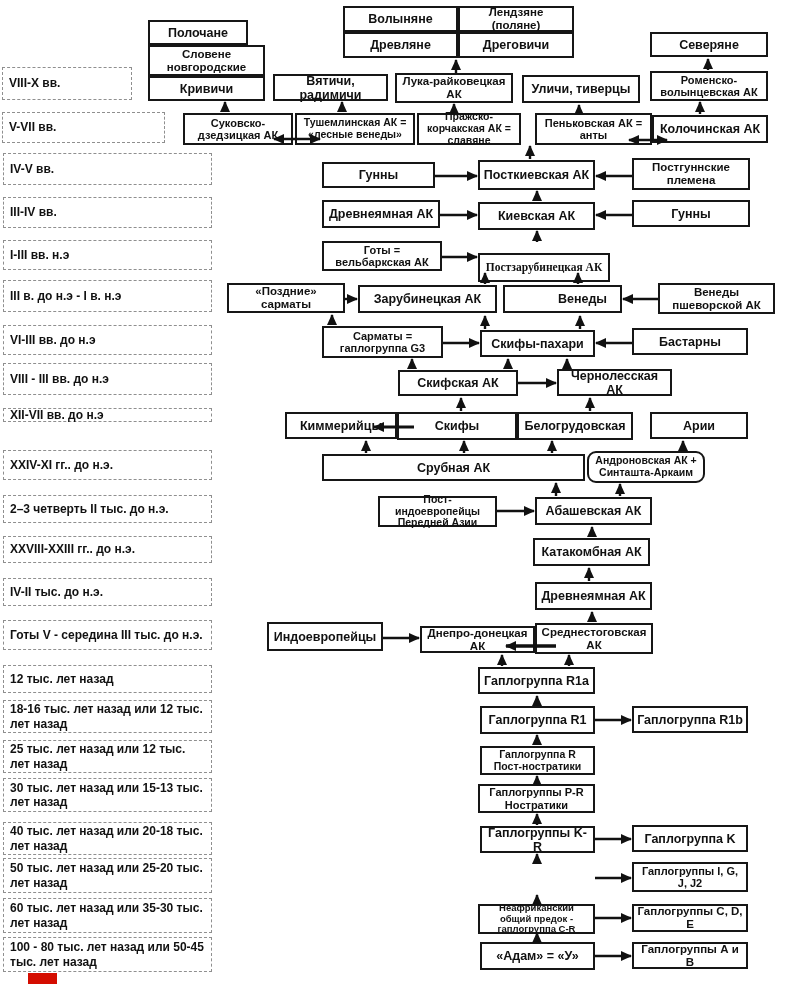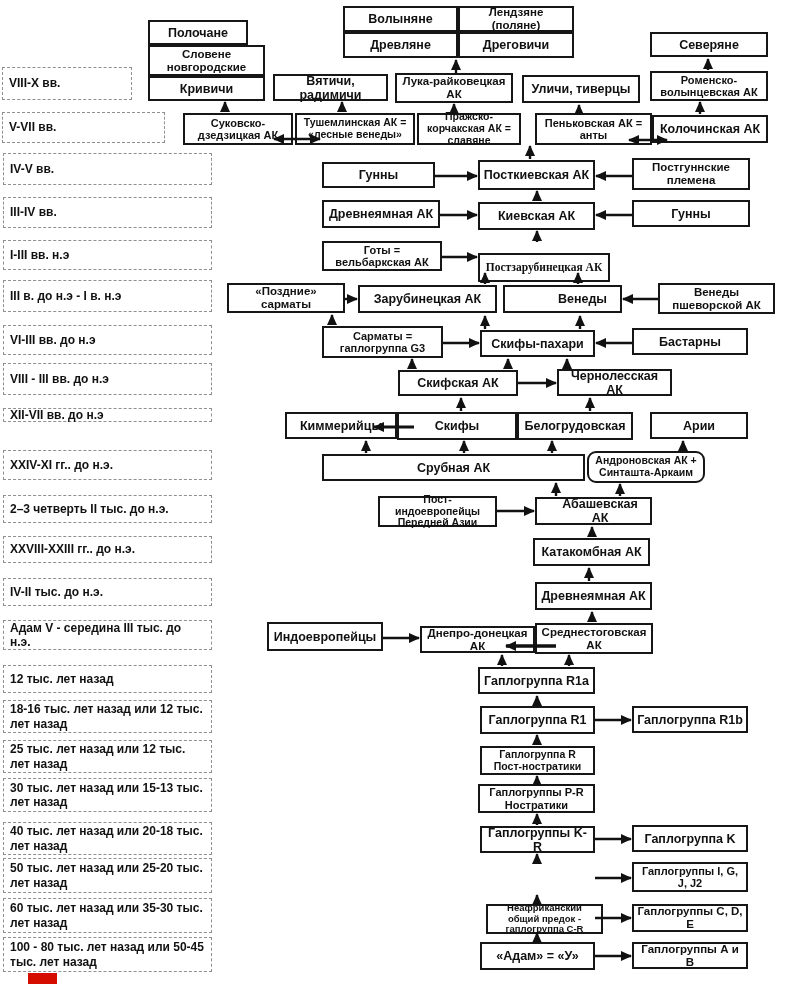--- a/index.html
+++ b/index.html
@@ -32,21 +32,21 @@
     <div class="tbox" style="left: 3px; top: 197px; width: 209px; height: 31px;">III-IV вв.</div>
     <div class="tbox" style="left: 3px; top: 240px; width: 209px; height: 30px;">I-III вв. н.э</div>
     <div class="tbox" style="left: 3px; top: 280px; width: 209px; height: 32px;">III в. до н.э - I в. н.э</div>
     <div class="tbox" style="left: 3px; top: 325px; width: 209px; height: 30px;">VI-III вв. до н.э</div>
     <div class="tbox" style="left: 3px; top: 351px; width: 209px; height: 32px; margin-top: 12px;">VIII - III вв. до н.э</div>
     <div class="tbox" style="left: 3px; top: 408px; width: 209px; height: 14px;">XII-VII вв. до н.э</div>
     <div class="tbox" style="left: 3px; top: 450px; width: 209px; height: 30px;">XXIV-XI гг.. до н.э.</div>
     <div class="tbox" style="left: 3px; top: 495px; width: 209px; height: 28px;">2–3 четверть II тыс. до н.э.</div>
     <div class="tbox" style="left: 3px; top: 536px; width: 209px; height: 27px;">XXVIII-XXIII гг.. до н.э.</div>
     <div class="tbox" style="left: 3px; top: 578px; width: 209px; height: 28px;">IV-II тыс. до н.э.</div>
-    <div class="tbox" style="left: 3px; top: 620px; width: 209px; height: 30px;">Адам V - середина III тыс. до н.э.</div>
+    <div class="tbox" style="left: 3px; top: 620px; width: 209px; height: 30px;">Готы V - середина III тыс. до н.э.</div>
     <div class="tbox" style="left: 3px; top: 665px; width: 209px; height: 28px;">12 тыс. лет назад</div>
     <div class="tbox" style="left: 3px; top: 700px; width: 209px; height: 33px;">18-16 тыс. лет назад или 12 тыс. лет назад</div>
     <div class="tbox" style="left: 3px; top: 740px; width: 209px; height: 33px;">25 тыс. лет назад или 12 тыс. лет назад</div>
     <div class="tbox" style="left: 3px; top: 778px; width: 209px; height: 34px;">30 тыс. лет назад или 15-13 тыс. лет назад</div>
     <div class="tbox" style="left: 3px; top: 822px; width: 209px; height: 33px;">40 тыс. лет назад или 20-18 тыс. лет назад</div>
     <div class="tbox" style="left: 3px; top: 858px; width: 209px; height: 35px;">50 тыс. лет назад или 25-20 тыс. лет назад</div>
     <div class="tbox" style="left: 3px; top: 898px; width: 209px; height: 35px;">60 тыс. лет назад или 35-30 тыс. лет назад</div>
     <div class="tbox" style="left: 3px; top: 937px; width: 209px; height: 35px;">100 - 80 тыс. лет назад или 50-45 тыс. лет назад</div>
     <div class="node " style="left: 148px; top: 20px; width: 100px; height: 25px; text-align: center;">Полочане</div>
     <div class="node f115" style="left: 148px; top: 45px; width: 117px; height: 31px;">Словене новгородские</div>
@@ -82,35 +82,35 @@
     <div class="node " style="left: 632px; top: 328px; width: 116px; height: 27px;">Бастарны</div>
     <div class="node " style="left: 398px; top: 370px; width: 120px; height: 26px;">Скифская АК</div>
     <div class="node " style="left: 557px; top: 369px; width: 115px; height: 27px;">Чернолесская АК</div>
     <div class="node " style="left: 285px; top: 412px; width: 112px; height: 27px;">Киммерийцы</div>
     <div class="node " style="left: 397px; top: 412px; width: 120px; height: 28px;">Скифы</div>
     <div class="node " style="left: 517px; top: 412px; width: 116px; height: 28px;">Белогрудовская</div>
     <div class="node " style="left: 650px; top: 412px; width: 98px; height: 27px;">Арии</div>
     <div class="node " style="left: 322px; top: 454px; width: 263px; height: 27px;">Срубная АК</div>
     <div class="node f105" style="left: 587px; top: 451px; width: 118px; height: 32px; border-radius: 9px;">Андроновская АК + Синташта-Аркаим</div>
     <div class="node f105" style="left: 378px; top: 496px; width: 119px; height: 31px;">Пост-индоевропейцы Передней Азии</div>
-    <div class="node " style="left: 535px; top: 497px; width: 117px; height: 28px; padding-left: 16px;">Абашевская АК</div>
+    <div class="node " style="left: 535px; top: 497px; width: 117px; height: 28px;">Абашевская АК</div>
     <div class="node " style="left: 533px; top: 538px; width: 117px; height: 28px;">Катакомбная АК</div>
     <div class="node " style="left: 535px; top: 582px; width: 117px; height: 28px;">Древнеямная АК</div>
     <div class="node " style="left: 267px; top: 622px; width: 116px; height: 29px;">Индоевропейцы</div>
     <div class="node f115" style="left: 420px; top: 626px; width: 115px; height: 27px;">Днепро-донецкая АК</div>
     <div class="node f115" style="left: 535px; top: 623px; width: 118px; height: 31px;">Среднестоговская АК</div>
     <div class="node " style="left: 478px; top: 667px; width: 117px; height: 27px;">Гаплогруппа R1a</div>
     <div class="node " style="left: 480px; top: 706px; width: 115px; height: 28px;">Гаплогруппа R1</div>
     <div class="node " style="left: 632px; top: 706px; width: 116px; height: 27px;">Гаплогруппа R1b</div>
     <div class="node f105" style="left: 480px; top: 746px; width: 115px; height: 29px;">Гаплогруппа R Пост-ностратики</div>
     <div class="node f11" style="left: 478px; top: 784px; width: 117px; height: 29px;">Гаплогруппы P-R Ностратики</div>
     <div class="node " style="left: 480px; top: 826px; width: 115px; height: 27px;">Гаплогруппы K-R</div>
     <div class="node " style="left: 632px; top: 825px; width: 116px; height: 27px;">Гаплогруппа K</div>
     <div class="node f11" style="left: 632px; top: 862px; width: 116px; height: 30px;">Гаплогруппы I, G, J, J2</div>
-    <div class="node f95" style="left: 478px; top: 904px; width: 117px; height: 30px; margin-left: 8px;">Неафриканский общий предок - гаплогруппа C-R</div>
+    <div class="node f95" style="left: 478px; top: 904px; width: 117px; height: 30px;">Неафриканский общий предок - гаплогруппа C-R</div>
     <div class="node f115" style="left: 632px; top: 904px; width: 116px; height: 28px;">Гаплогруппы C, D, E</div>
     <div class="node " style="left: 480px; top: 942px; width: 115px; height: 28px;">«Адам» = «У»</div>
     <div class="node f115" style="left: 632px; top: 942px; width: 116px; height: 27px;">Гаплогруппы А и В</div>
     <svg id="arrow-layer" width="790" height="984">
       <defs>
         <marker id="ah" markerUnits="userSpaceOnUse" markerWidth="12" markerHeight="11" refX="10" refY="5" orient="auto">
           <path d="M0,0 L11,5 L0,10 Z" fill="#111111"></path>
         </marker>
         <marker id="ahs" markerUnits="userSpaceOnUse" markerWidth="12" markerHeight="11" refX="10" refY="5" orient="auto-start-reverse">
           <path d="M0,0 L11,5 L0,10 Z" fill="#111111"></path>

